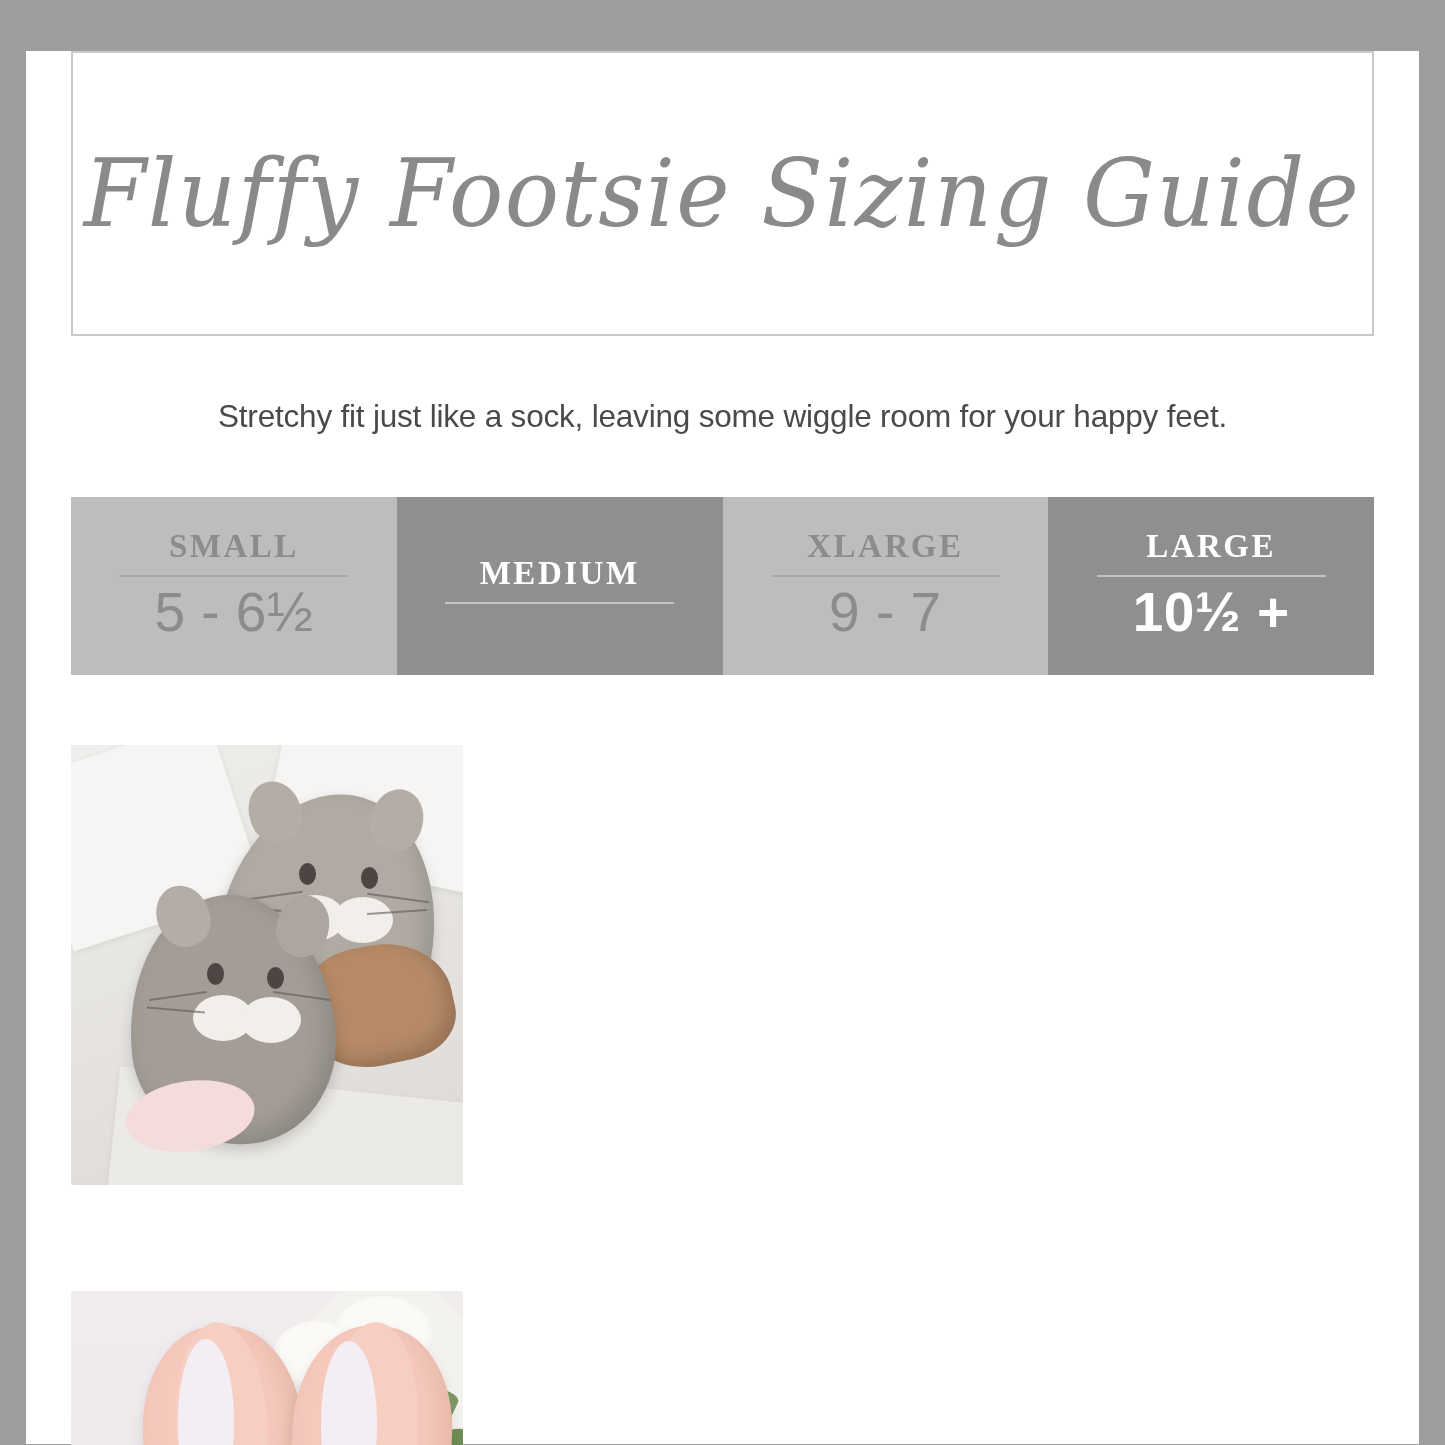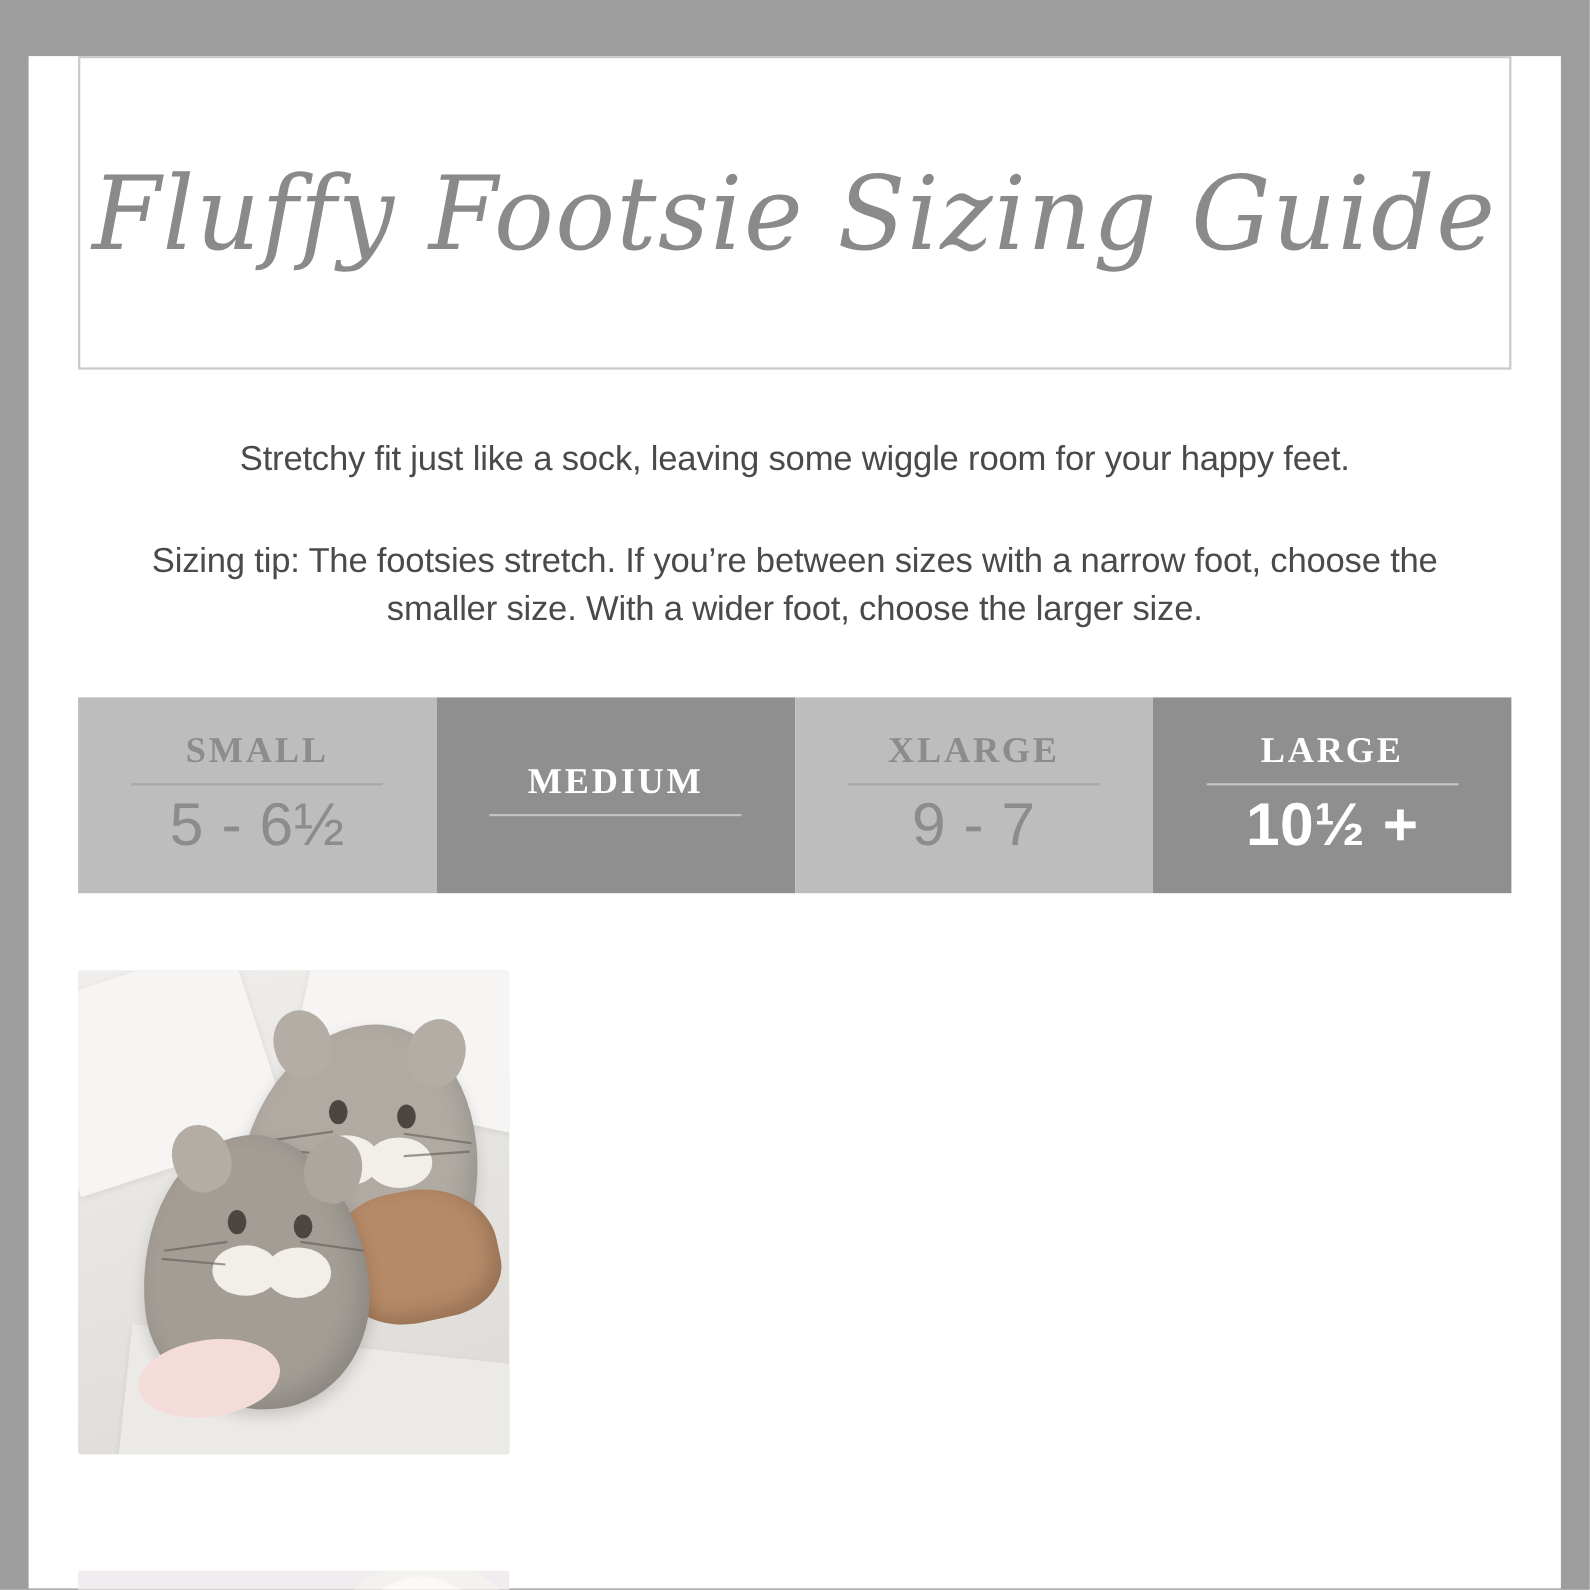--- a/index.html
+++ b/index.html
@@ -212,21 +212,20 @@
 
 <div class="page">
   <div class="card">
 
     <div class="title-box">
       <div class="title-text">Fluffy Footsie Sizing Guide</div>
     </div>
 
     <div class="intro">
       <p class="lead">Stretchy fit just like a sock, leaving some wiggle room for your happy feet.</p>
-      <p class="tip">Sizing tip: The footsies stretch. If you’re between sizes with a narrow foot, choose the smaller size. With a wider foot, choose the larger size.</p>
     </div>
 
     <div class="size-bar">
 
       <div class="size-cell light">
         <div class="size-name">SMALL</div>
         <div class="size-rule"></div>
         <div class="size-value">5 - 6½</div>
       </div>
 

